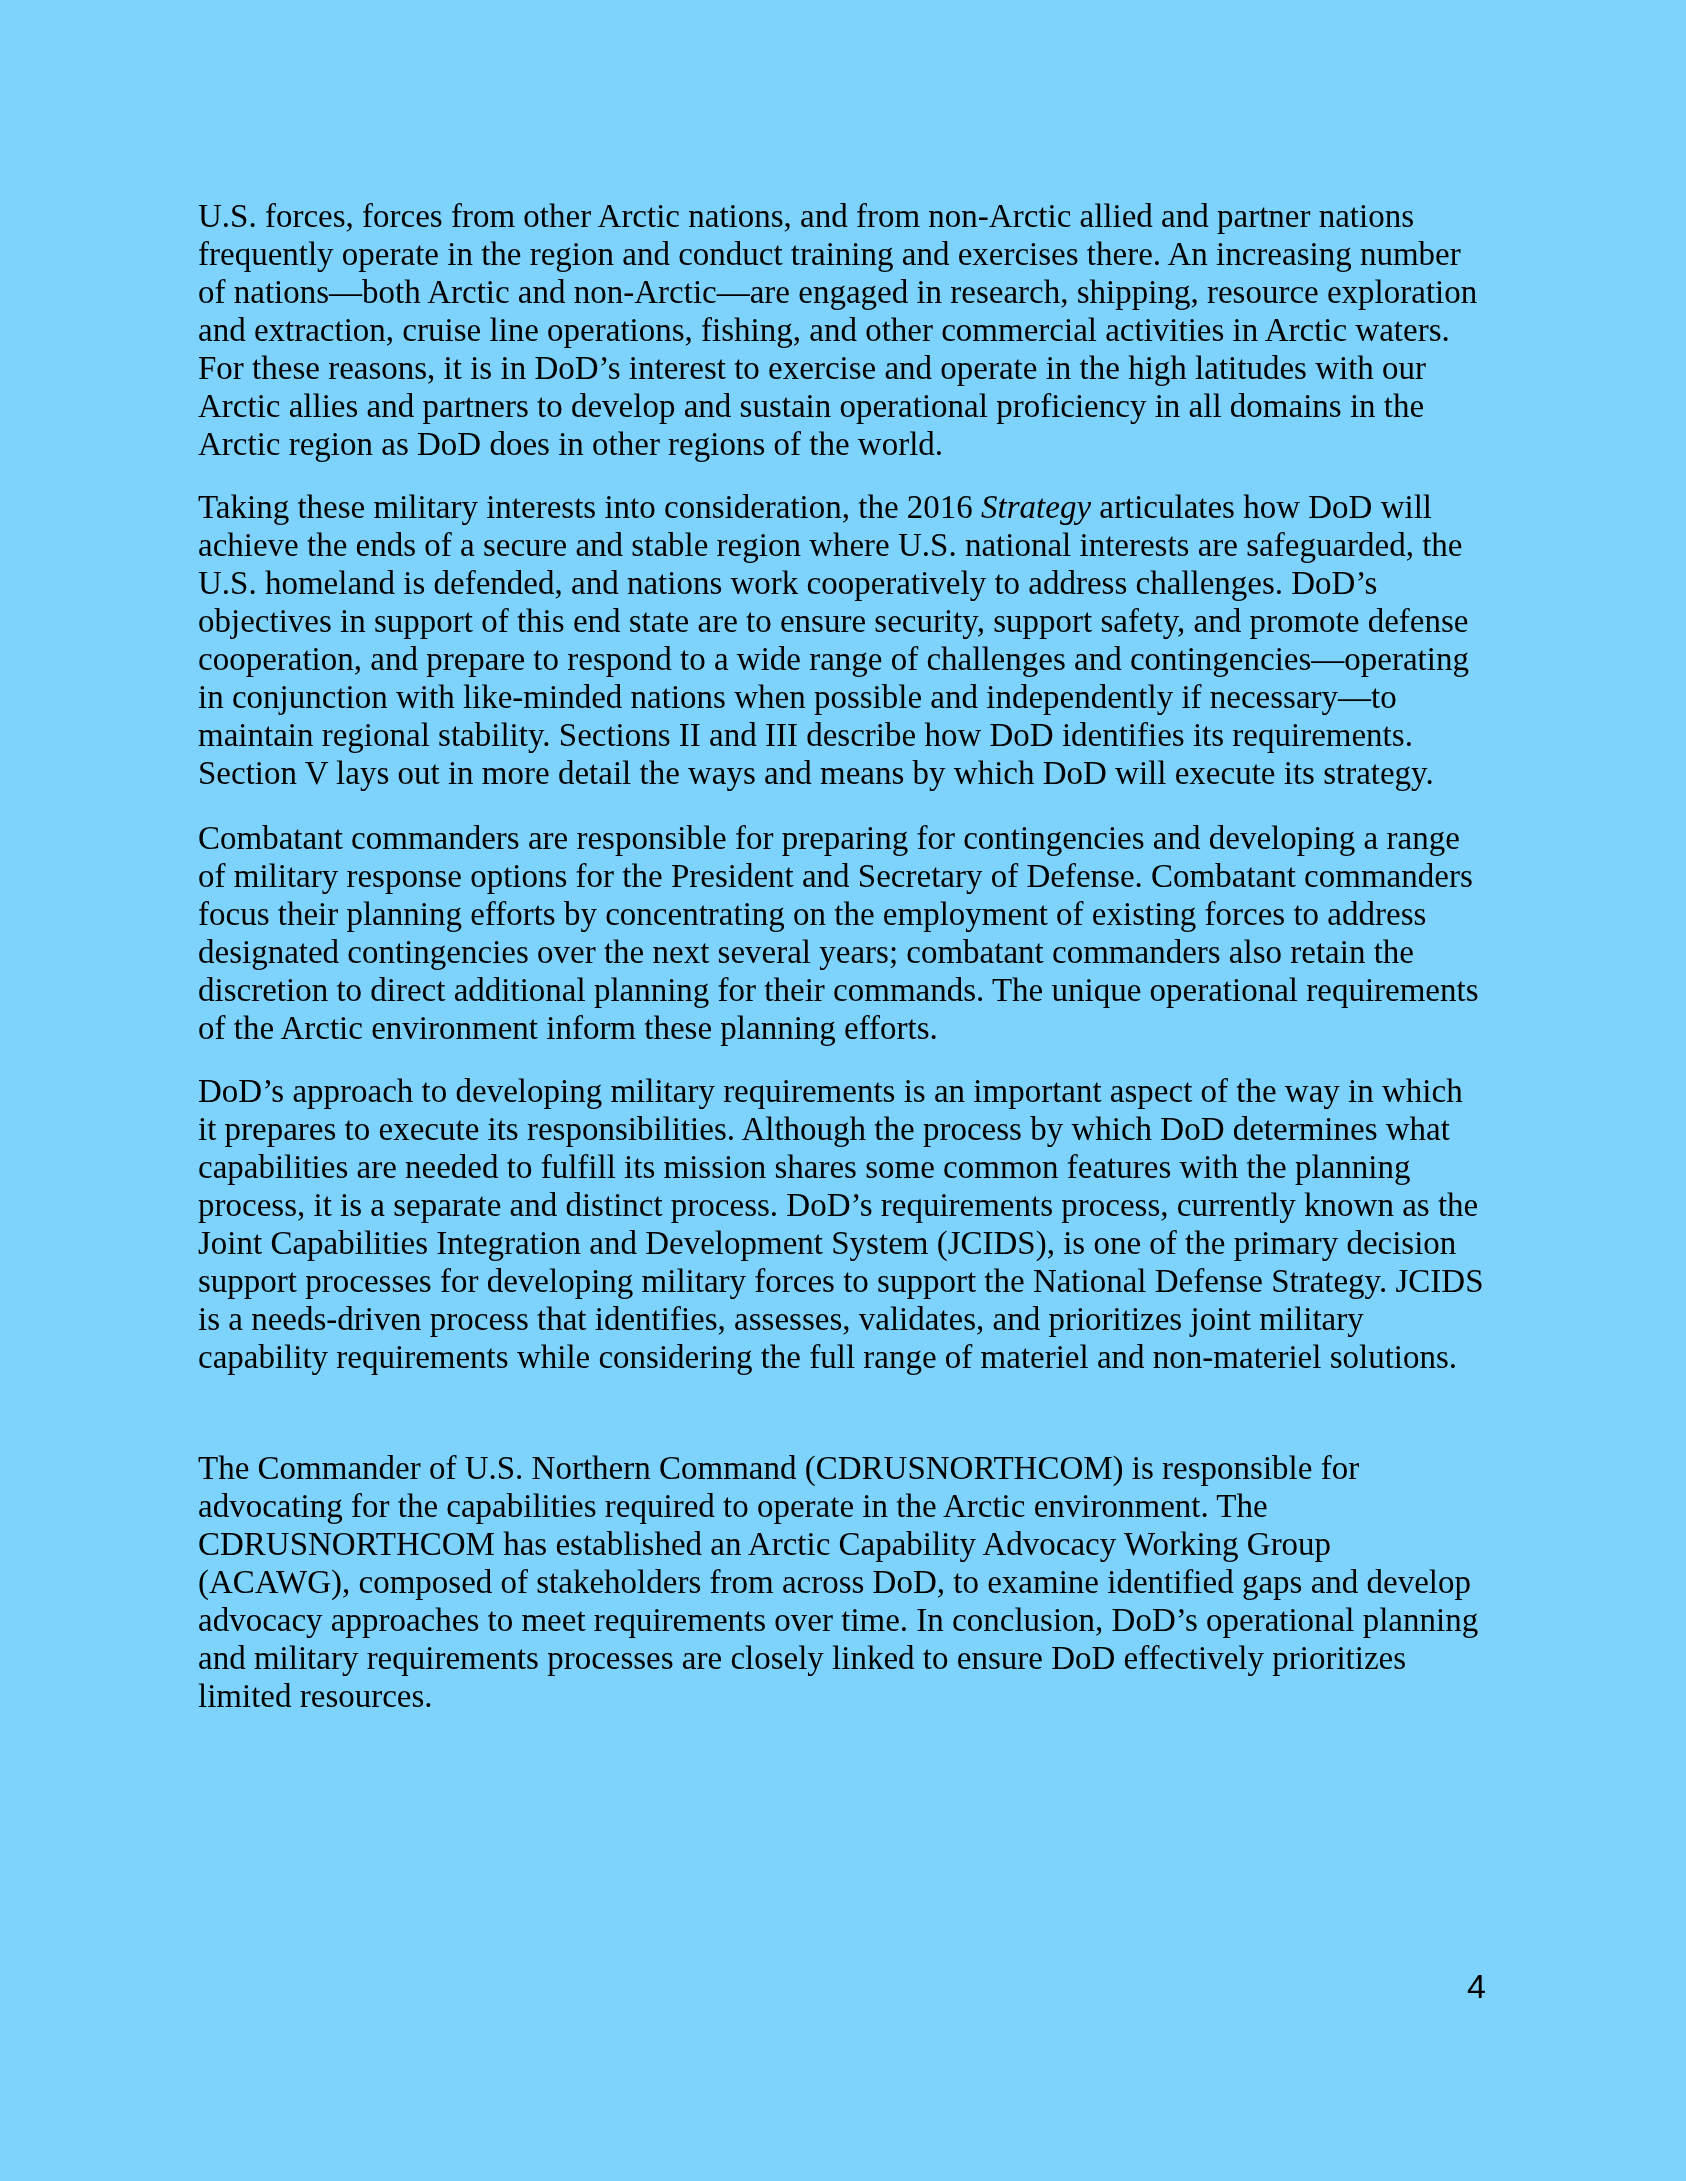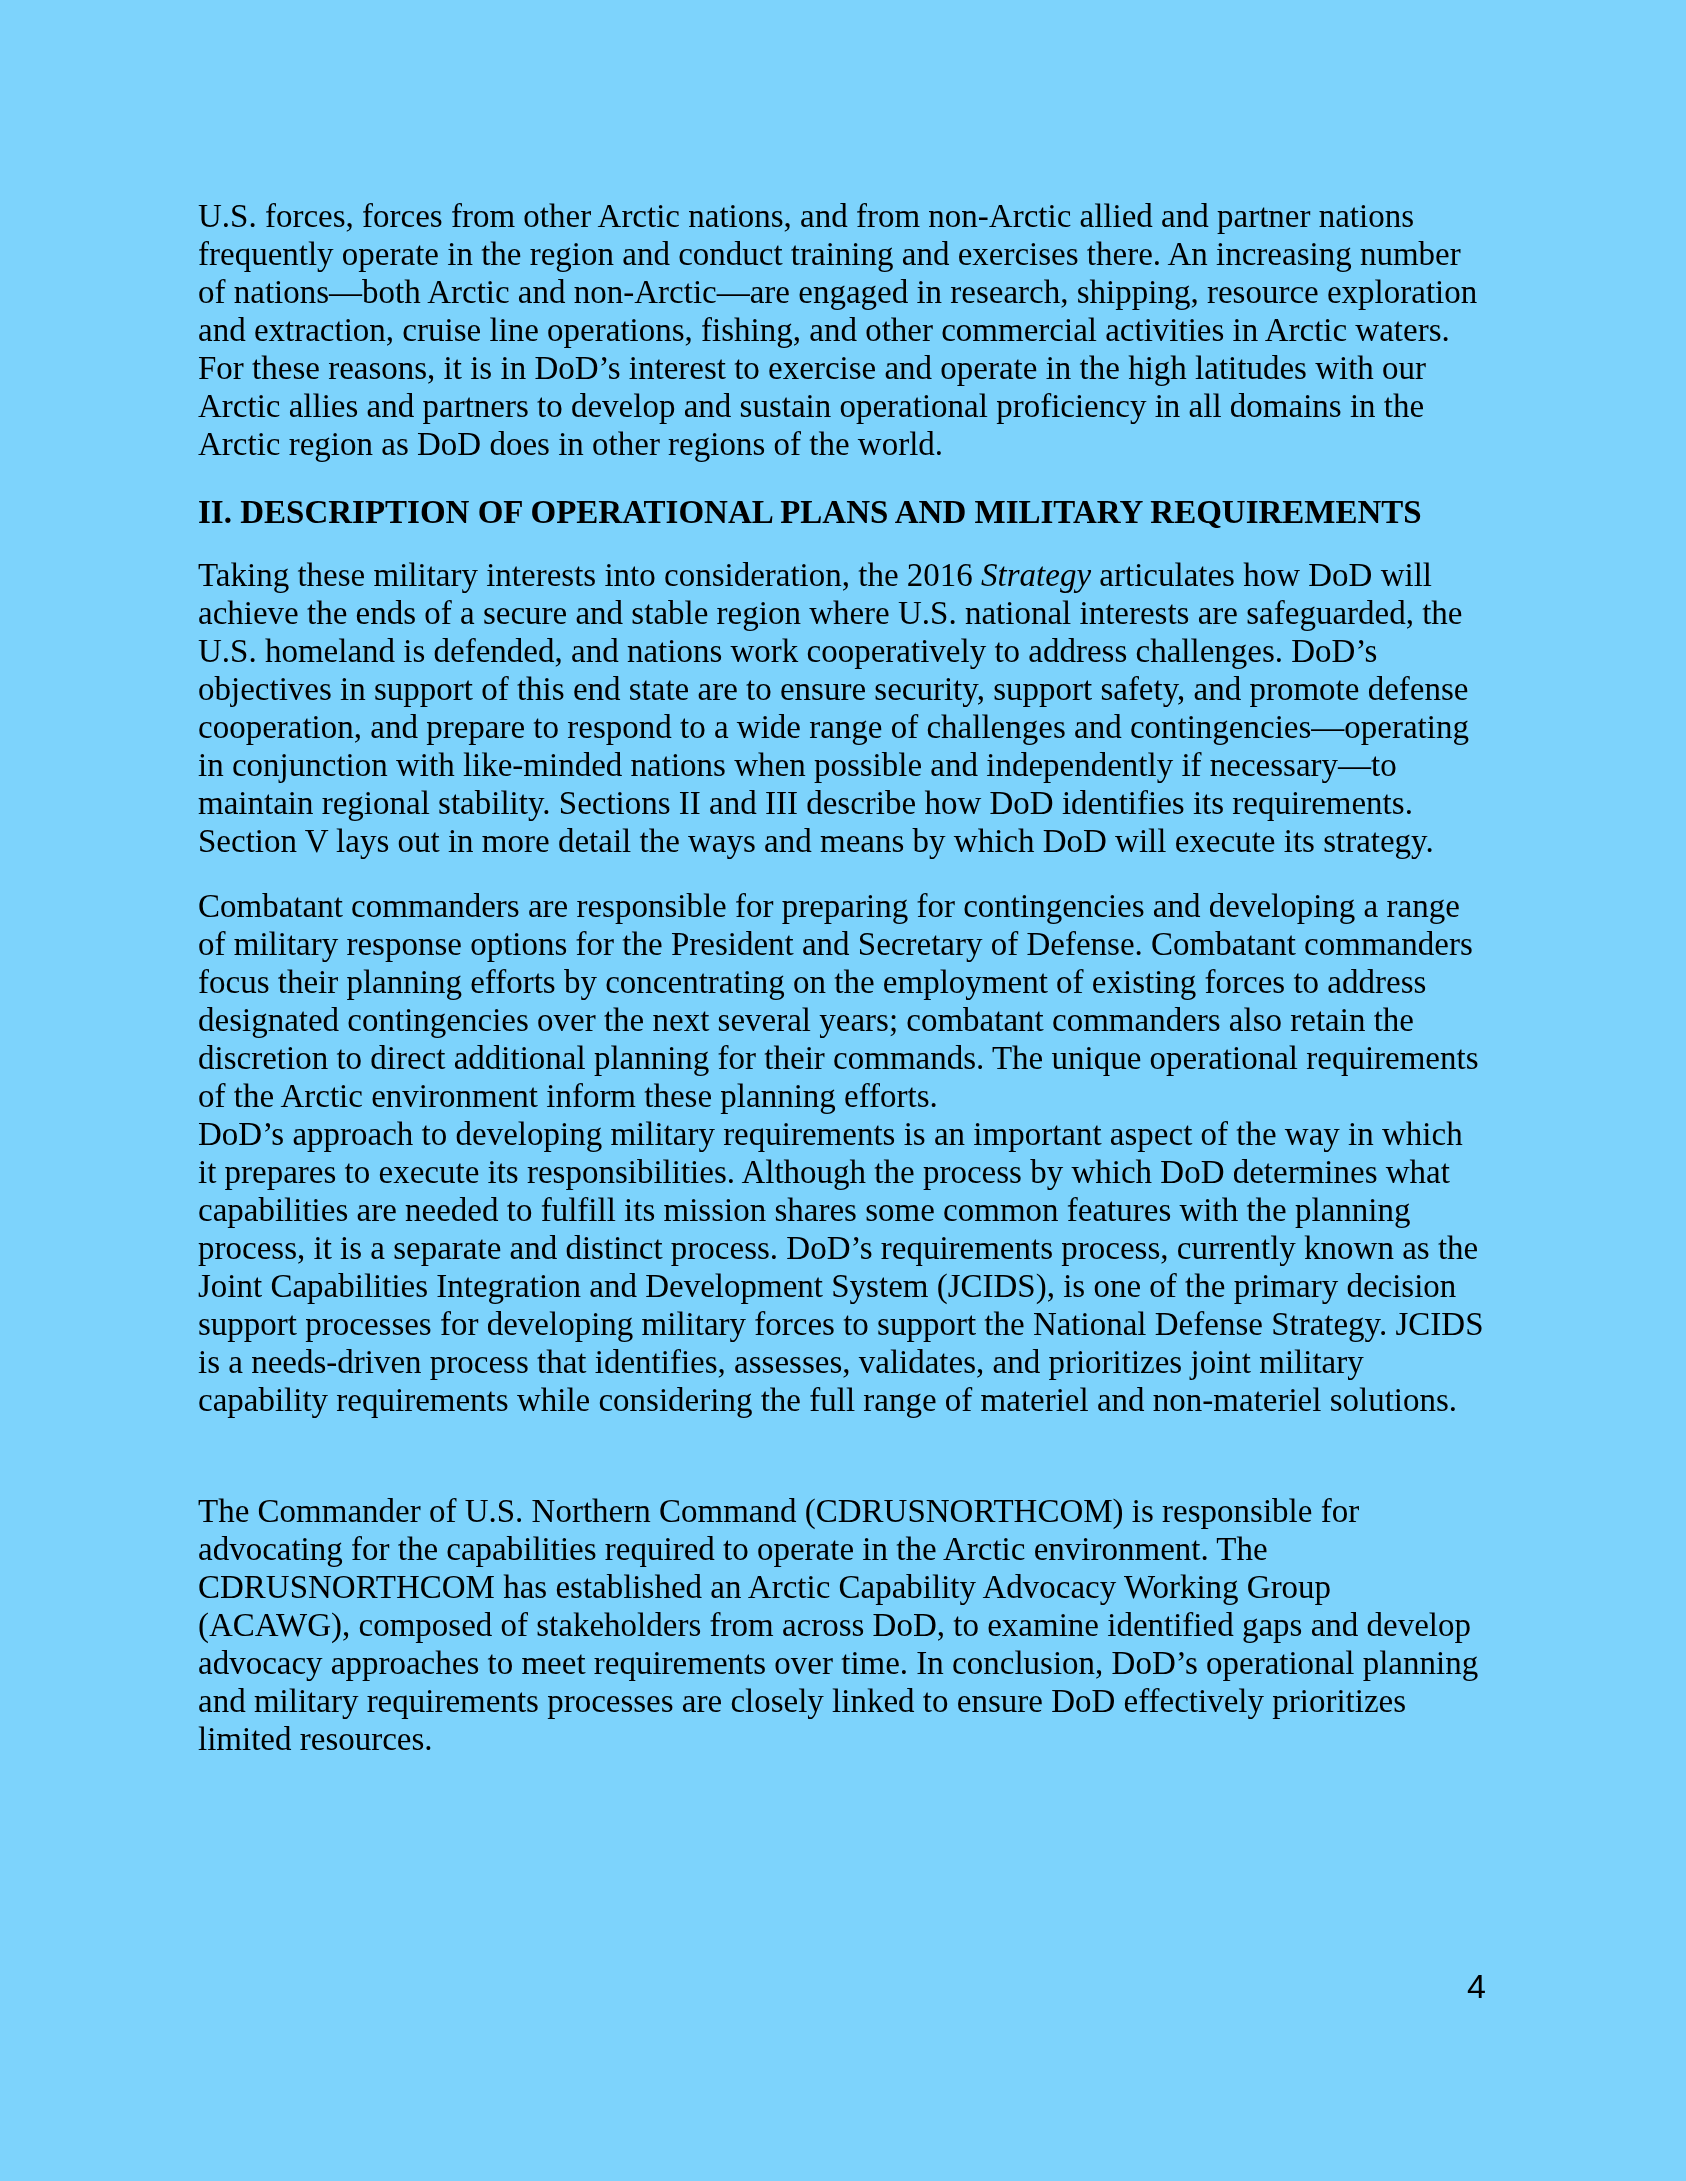--- a/index.html
+++ b/index.html
@@ -34,42 +34,41 @@
     word-spacing: normal;
   }
   .content h2 {
     margin: 30px 0 0 0;
     font-size: 33px;
     line-height: 38px;
     font-weight: bold;
   }
   p.para-strategy   { margin-top: 25px; }
   p.para-combatant  { margin-top: 27px; }
-  p.para-jcids      { }
+  p.para-jcids      { margin-top: 25px; }
   p.para-northcom   { margin-top: 73px; }
   .para-strategy em { }
   .page-number {
     position: absolute;
     top: 1969px;
     left: 1467px;
     font-family: "Liberation Sans", sans-serif;
     font-size: 34px;
     line-height: 1;
     color: #000000;
   }
 </style>
 </head>
 <body>
 
 <div class="page">
   <div class="content">
 
     <p class="para-intro">U.S. forces, forces from other Arctic nations, and from non-Arctic allied and partner nations frequently operate in the region and conduct training and exercises there.  An increasing number of nations—both Arctic and non-Arctic—are engaged in research, shipping, resource exploration and extraction, cruise line operations, fishing, and other commercial activities in Arctic waters.  For these reasons, it is in DoD’s interest to exercise and operate in the high latitudes with our Arctic allies and partners to develop and sustain operational proficiency in all domains in the Arctic region as DoD does in other regions of the world.</p>
 
-    <h2>II. DESCRIPTION OF OPERATIONAL PLANS AND MILITARY REQUIREMENTS</h2>
 
     <p class="para-strategy"><span>Taking these military interests into consideration, the 2016 </span><em>Strategy</em><span> articulates how DoD will achieve the ends of a secure and stable region where U.S. national interests are safeguarded, the U.S. homeland is defended, and nations work cooperatively to address challenges.  DoD’s objectives in support of this end state are to ensure security, support safety, and promote defense cooperation, and prepare to respond to a wide range of challenges and contingencies—operating in conjunction with like-minded nations when possible and independently if necessary—to maintain regional stability.  Sections II and III describe how DoD identifies its requirements.  Section V lays out in more detail the ways and means by which DoD will execute its strategy.</span></p>
 
     <p class="para-combatant">Combatant commanders are responsible for preparing for contingencies and developing a range of military response options for the President and Secretary of Defense. Combatant commanders focus their planning efforts by concentrating on the employment of existing forces to address designated contingencies over the next several years; combatant commanders also retain the discretion to direct additional planning for their commands.  The unique operational requirements of the Arctic environment inform these planning efforts.</p>
 
     <p class="para-jcids">DoD’s approach to developing military requirements is an important aspect of the way in which it prepares to execute its responsibilities. Although the process by which DoD determines what capabilities are needed to fulfill its mission shares some common features with the planning process, it is a separate and distinct process.  DoD’s requirements process, currently known as the Joint Capabilities Integration and Development System (JCIDS), is one of the primary decision support processes for developing military forces to support the National Defense Strategy.  JCIDS is a needs-driven process that identifies, assesses, validates, and prioritizes joint military capability requirements while considering the full range of materiel and non-materiel solutions.</p>
 
     <p class="para-northcom">The Commander of U.S. Northern Command (CDRUSNORTHCOM) is responsible for advocating for the capabilities required to operate in the Arctic environment.  The CDRUSNORTHCOM has established an Arctic Capability Advocacy Working Group (ACAWG), composed of stakeholders from across DoD, to examine identified gaps and develop advocacy approaches to meet requirements over time.  In conclusion, DoD’s operational planning and military requirements processes are closely linked to ensure DoD effectively prioritizes limited resources.</p>
 
   </div>

